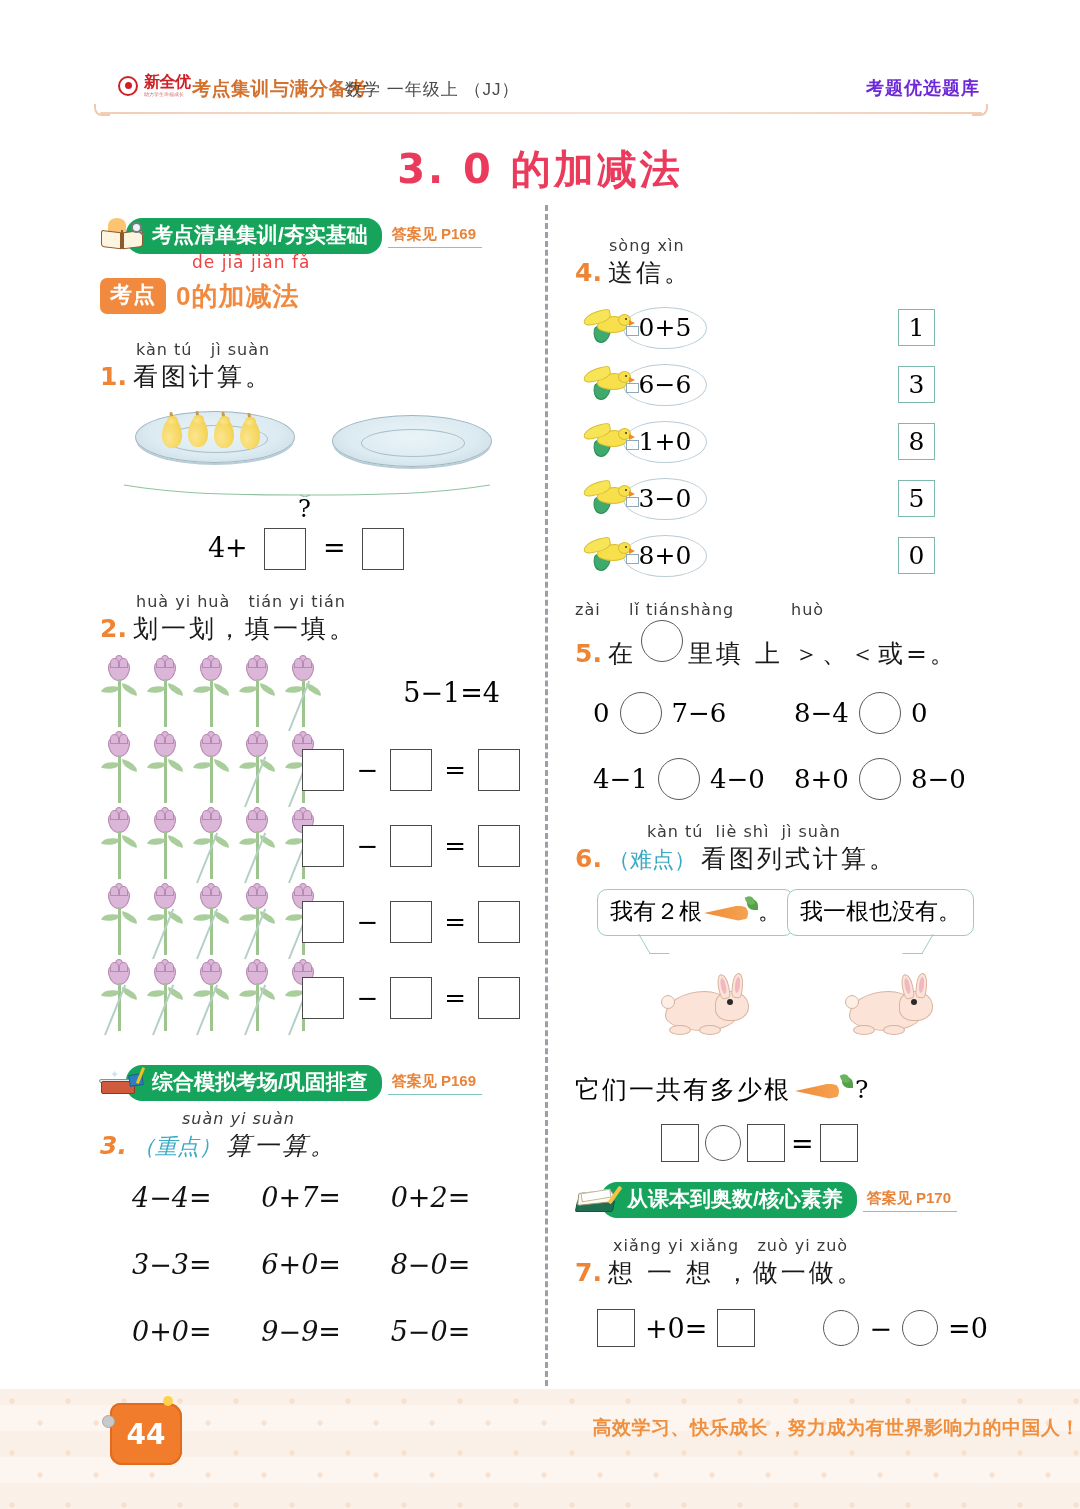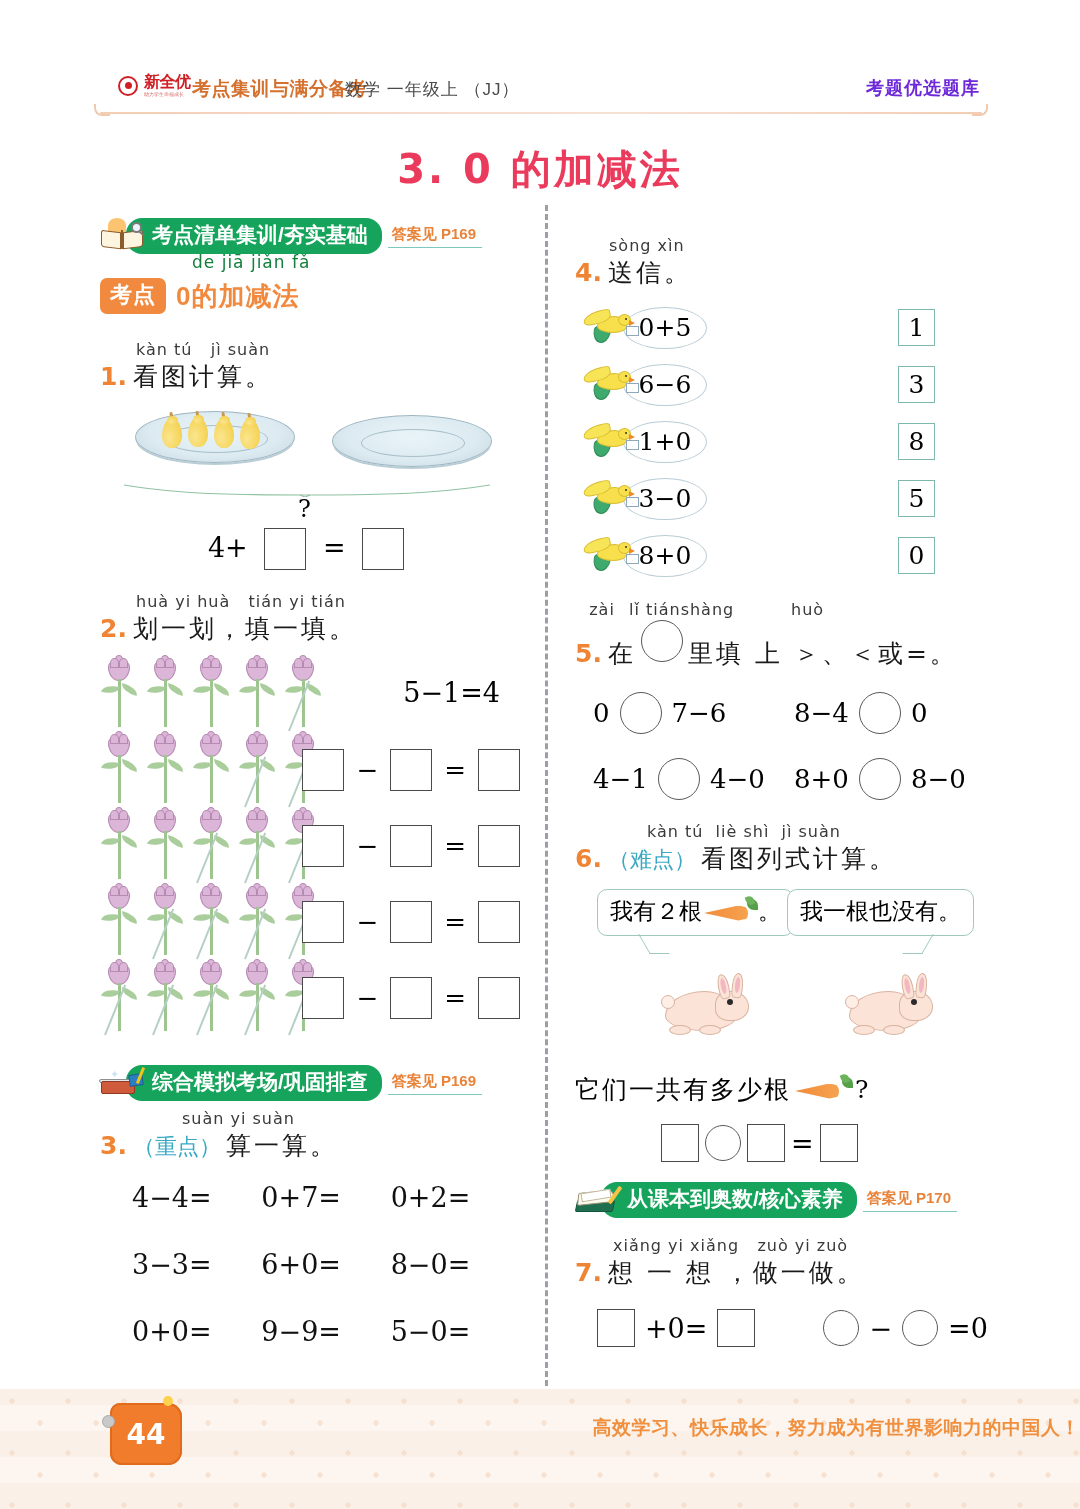--- a/index.html
+++ b/index.html
@@ -205,21 +205,21 @@
   }
 
   
   .kaodian-row {
     display: flex; align-items: flex-end;
     gap: 10px; margin-top: 24px; position: relative;
   }
   .kaodian-pinyin {
     position: absolute;
     left: 92px; top: -26px;
-    font-size: 17px; color: #15803d;
+    font-size: 17px; color: #ef4444;
     letter-spacing: 1px;
     font-family: "DejaVu Sans", sans-serif;
   }
   .kaodian-badge {
     background: #f18a3f;
     color: #ffffff;
     font-size: 22px; font-weight: bold;
     border-radius: 7px;
     padding: 2px 10px 4px;
     letter-spacing: 1px;
@@ -933,21 +933,21 @@
         <div class="top"></div>
         <div class="deskbody"></div>
         <div class="book2"></div>
         <div class="pen"></div>
       </div>
     </div>
     <div class="banner-pill">综合模拟考场/巩固排查</div>
     <div class="banner-answer">答案见 P169</div>
   </div>
 
-  <div class="q" style="margin-top:4px;">
+  <div class="q" style="margin-top:4px;font-style:italic;">
     <div class="q-pinyin" style="margin-left:82px;">suàn yi suàn</div>
     <div class="q-head">
       <span class="q-num">3.</span>
       <span class="q-tag">（重点）</span>
       <span class="q-text">算一算。</span>
     </div>
     <div class="calc-grid" id="calc-grid">
         <div>4−4=</div>
         <div>0+7=</div>
         <div>0+2=</div>
@@ -1034,21 +1034,21 @@
             <div class="env"></div>
           </div>
           <div class="expr-ellipse">8+0</div>
           <div class="ans-box">0</div>
         </div>
       </div>
   </div>
 
   <div class="q" style="margin-top:16px;">
     <div class="q-pinyin" style="margin-left:0; display:flex; gap:0;">
-      <span style="width:54px;text-align:center;">zài</span>
+      <span style="width:54px;">zài</span>
       <span style="width:162px;">lǐ tiánshàng</span>
       <span>huò</span>
     </div>
     <div class="q-head">
       <span class="q-num">5.</span>
       <span class="q-text">在</span>
       <span class="blank-circle"></span>
       <span class="q-text">里填 上 ＞、＜或=。</span>
     </div>
     <div class="cmp-grid" id="cmp-grid">

